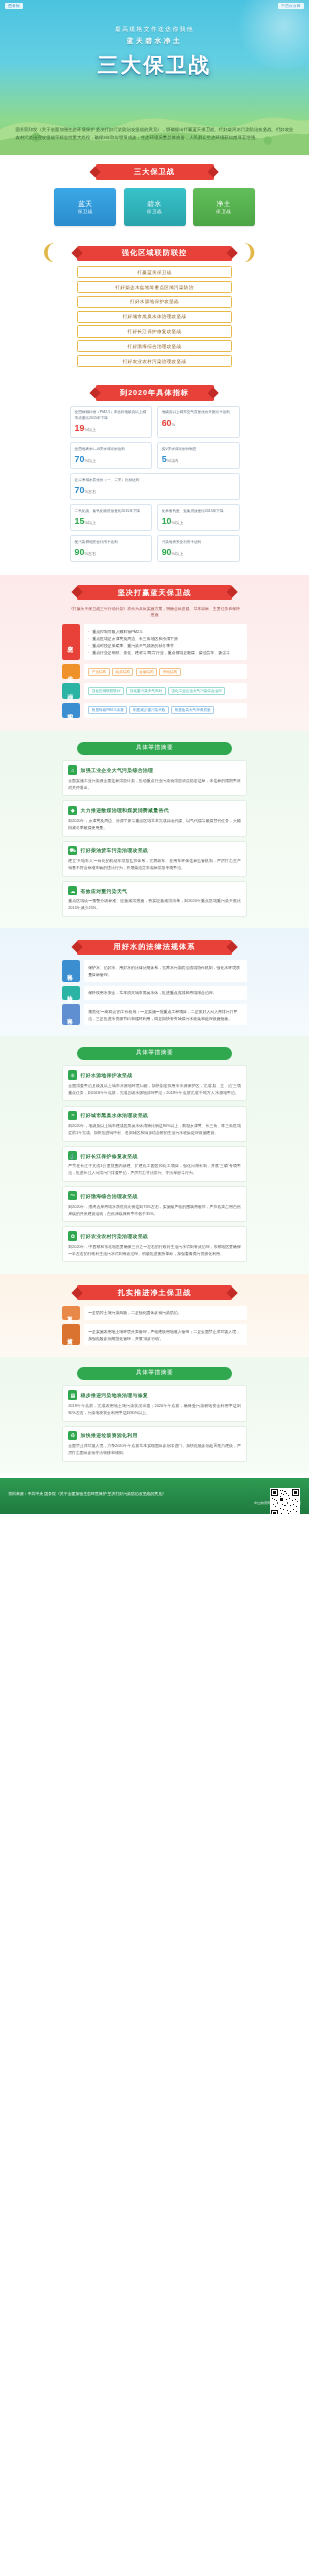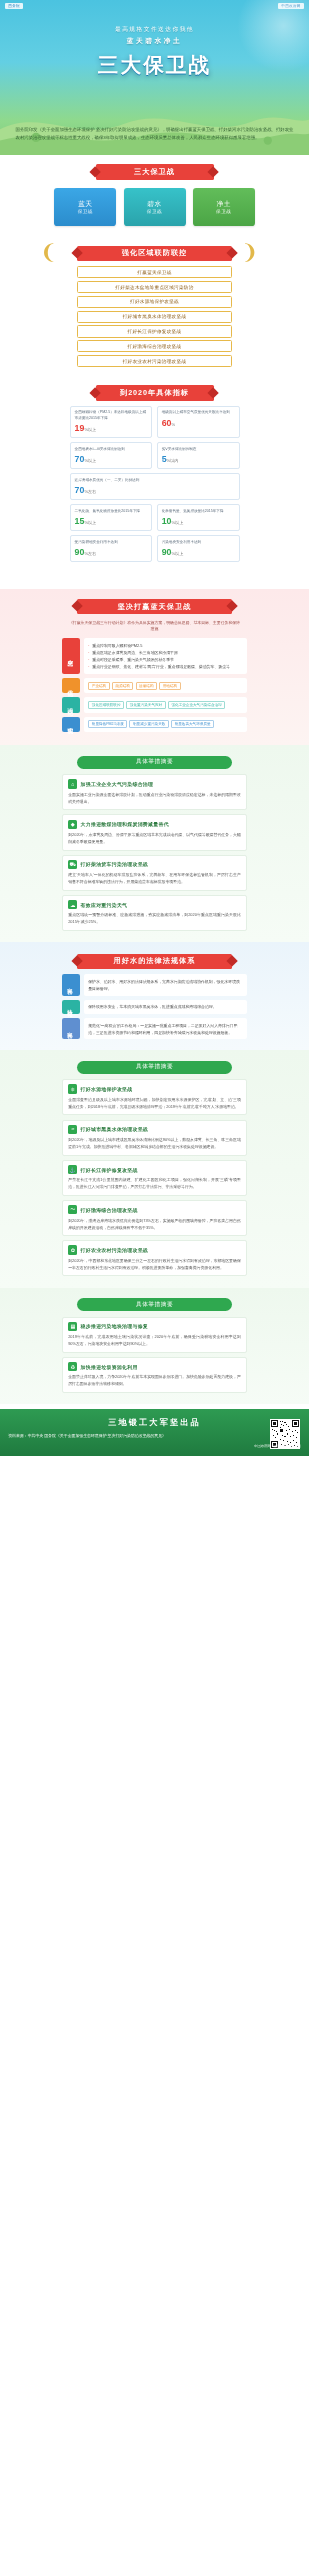--- a/index.html
+++ b/index.html
@@ -114,21 +114,21 @@
     flex:1; background:#fff; border:0.5px solid #d9e6f2; border-radius:2.1px;
     padding:3.6px 4.1px; min-height:27px;
   }
   .tcard .lbl { font-size:3.6px; color:#5a6a7a; line-height:1.6; }
   .tcard .val { font-size:8.8px; font-weight:bold; color:#e8413a; margin-top:1.5px; }
   .tcard .val .unit { font-size:4.1px; font-weight:normal; color:#777; }
   .tcard.green .val { color:#2fa84f; }
   .tcard.blue .val { color:#2b8ccc; }
 
   
-  .pink-wrap { background: linear-gradient(180deg,#fde9ea,#fdf4f2); padding: 2.1px 0 9.3px; margin-top:17px; }
+  .pink-wrap { background: linear-gradient(180deg,#fde9ea,#fdf4f2); padding: 2.1px 0 9.3px; margin-top:3px; }
   .pink-note {
     width: 175px; margin: 0 auto 5.2px; font-size:3.9px; color:#9c4a45; line-height:1.7;
     text-align:center;
   }
   .stage-row { width: 185px; margin: 0 auto 4.1px; display:flex; align-items:stretch; gap:4.1px; }
   .stage-tag {
     width: 17.5px; border-radius:2.1px; color:#fff; font-size:5.7px; font-weight:bold;
     display:flex; align-items:center; justify-content:center; letter-spacing:1px;
     writing-mode: vertical-rl;
     padding: 3.1px 0;
@@ -453,20 +453,31 @@
       <div class="mcard">
         <div class="mhead">
             <span class="micon">✿</span>
           <span class="mtitle">打好农业农村污染治理攻坚战</span>
           </div>
         <div class="mtext">到2020年，中西部和东北地区要确保三分之一左右的行政村生活污水得到有效治理，东部地区要确保一半左右的行政村生活污水得到有效治理。积极推进厕所革命，加强畜禽粪污资源化利用。</div>
       </div>
     </div>
   </div>
 
+  <div class="orangeband">
+    <div class="ribbon wide">扎实推进净土保卫战</div>
+    <div class="tagrow">
+      <div class="tagbox o1">重点</div>
+      <div class="tagtext">一是防控土壤污染风险，二是强化固体废物污染防治。</div>
+    </div>
+    <div class="tagrow">
+      <div class="tagbox o2">措施</div>
+      <div class="tagtext">一是实施农用地土壤环境分类管理，严格建设用地准入管理；二是全面禁止洋垃圾入境，加强危险废物规范化管理，开展'清废行动'。</div>
+    </div>
+  </div>
 
   <div class="greenband">
     <div class="subribbon">具体举措摘要</div>
     <div class="mblocks">
       <div class="mcard">
         <div class="mhead">
             <span class="micon">▦</span>
           <span class="mtitle">稳步推进污染地块治理与修复</span>
           </div>
         <div class="mtext">2019年年底前，完成农用地土壤污染状况详查；2020年年底前，确保受污染耕地安全利用率达到90%左右，污染地块安全利用率达到90%以上。</div>
@@ -475,21 +486,20 @@
         <div class="mhead">
             <span class="micon">♻</span>
           <span class="mtitle">加快推进垃圾资源化利用</span>
           </div>
         <div class="mtext">全面禁止洋垃圾入境，力争2020年年底前基本实现固体废物零进口。加快危险废物处置能力建设，严厉打击固体废物非法转移和倾倒。</div>
       </div>
     </div>
   </div>
 
   <div class="footer">
-    <div class="ftitle">三地锻工大军坚出品</div>
     <div class="qr">
       <svg class="cells" viewBox="0 0 29 29" shape-rendering="crispEdges">
         <rect width="29" height="29" fill="#fff"></rect>
         <g fill="#111">
           <rect x="1" y="1" width="7" height="7"></rect>
             <rect x="2" y="2" width="5" height="5" fill="#fff"></rect>
             <rect x="3" y="3" width="3" height="3"></rect>
           <rect x="21" y="1" width="7" height="7"></rect>
             <rect x="22" y="2" width="5" height="5" fill="#fff"></rect>
             <rect x="23" y="3" width="3" height="3"></rect>

